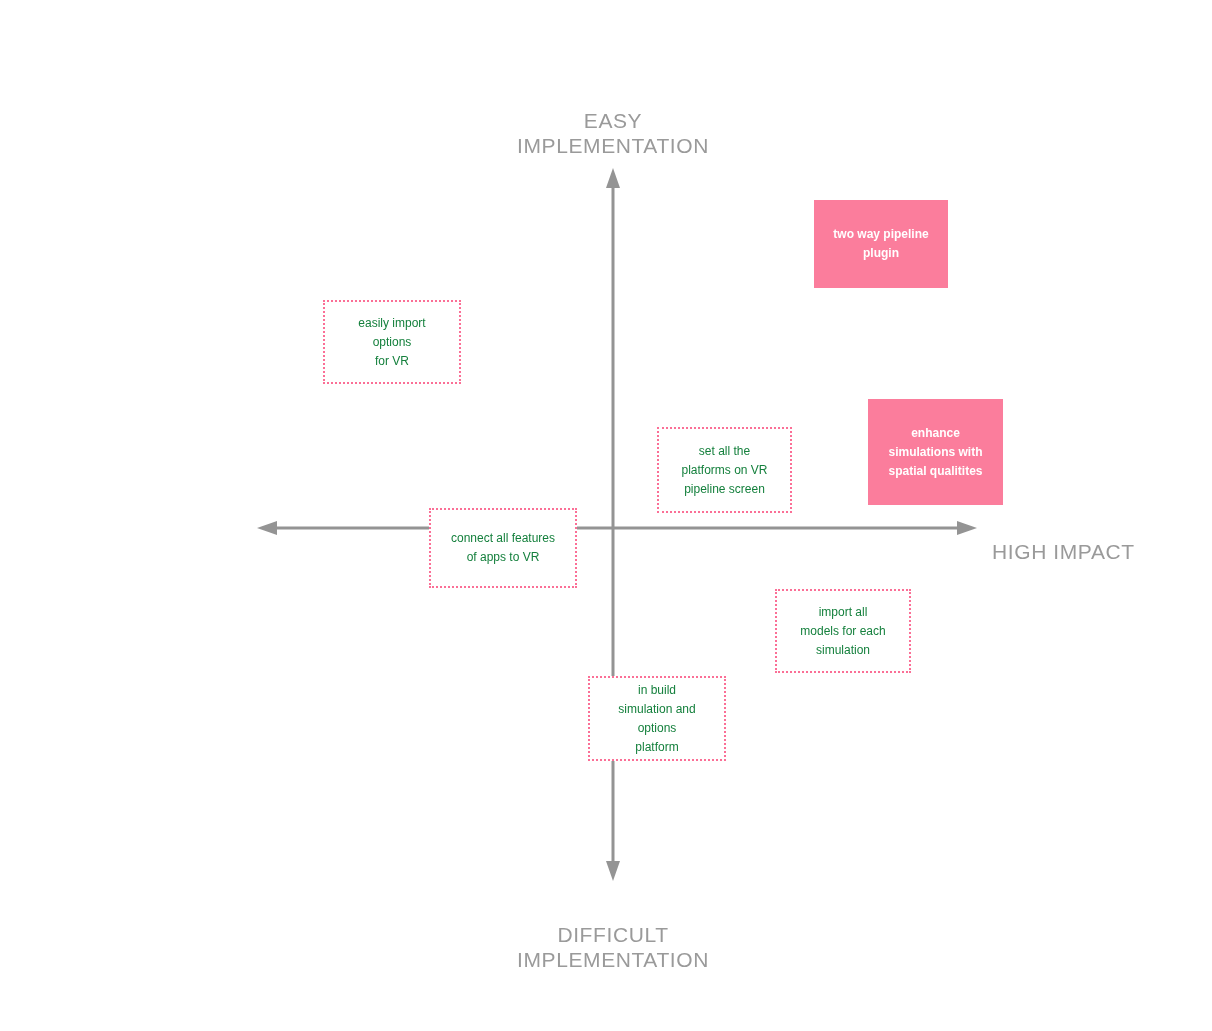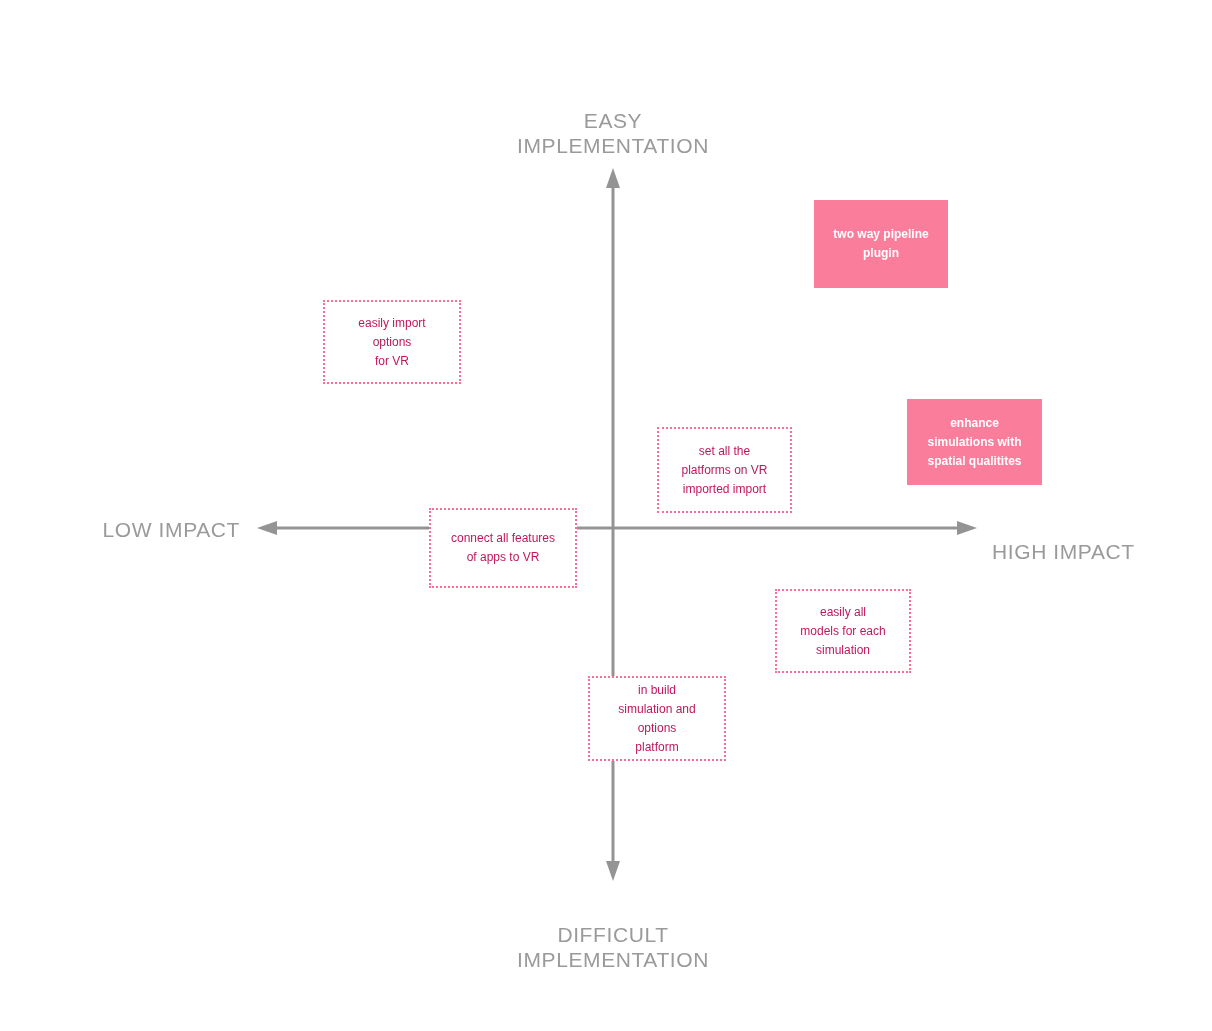--- a/index.html
+++ b/index.html
@@ -75,21 +75,21 @@
     justify-content: center;
     text-align: center;
     font-size: 12px;
     line-height: 19px;
     white-space: pre-line;
     padding: 4px 6px;
   }
   .card.outline {
     background: #ffffff;
     border: 2px dotted #fb6f96;
-    color: #be185d;
+    color: #15803d;
   }
   .card.filled {
     background: #fb7d9c;
     border: none;
     color: #ffffff;
     font-weight: bold;
   }
 </style>
 </head>
 <body>
@@ -111,39 +111,38 @@
     <polygon points="257,528 277,521 277,535" fill="#949494"></polygon>
     <polygon points="977,528 957,521 957,535" fill="#949494"></polygon>
   </svg>
 
   <div class="axis-label" id="label-easy">EASY
 IMPLEMENTATION</div>
 
   <div class="axis-label" id="label-difficult">DIFFICULT
 IMPLEMENTATION</div>
 
-  <div class="axis-label" id="label-low">LOW IMPACT</div>
 
   <div class="axis-label" id="label-high">HIGH IMPACT</div>
 
   <div id="cards-layer">
       <div class="card filled" style="left: 814px; top: 200px; width: 134px; height: 88px;">two way pipeline
 plugin</div>
       <div class="card outline" style="left: 323px; top: 300px; width: 138px; height: 84px;">easily import
 options
 for VR</div>
-      <div class="card filled" style="left: 868px; top: 399px; width: 135px; height: 86px; margin-left: 39px;">enhance
+      <div class="card filled" style="left: 868px; top: 399px; width: 135px; height: 106px;">enhance
 simulations with
 spatial qualitites</div>
       <div class="card outline" style="left: 657px; top: 427px; width: 135px; height: 86px;">set all the
 platforms on VR
-imported import</div>
+pipeline screen</div>
       <div class="card outline" style="left: 429px; top: 508px; width: 148px; height: 80px; text-align: center;">connect all features
 of apps to VR</div>
-      <div class="card outline" style="left: 775px; top: 589px; width: 136px; height: 84px;">easily all
+      <div class="card outline" style="left: 775px; top: 589px; width: 136px; height: 84px;">import all
 models for each
 simulation</div>
       <div class="card outline" style="left: 588px; top: 676px; width: 138px; height: 85px;">in build
 simulation and
 options
 platform</div>
     </div>
 
 </div>
 

